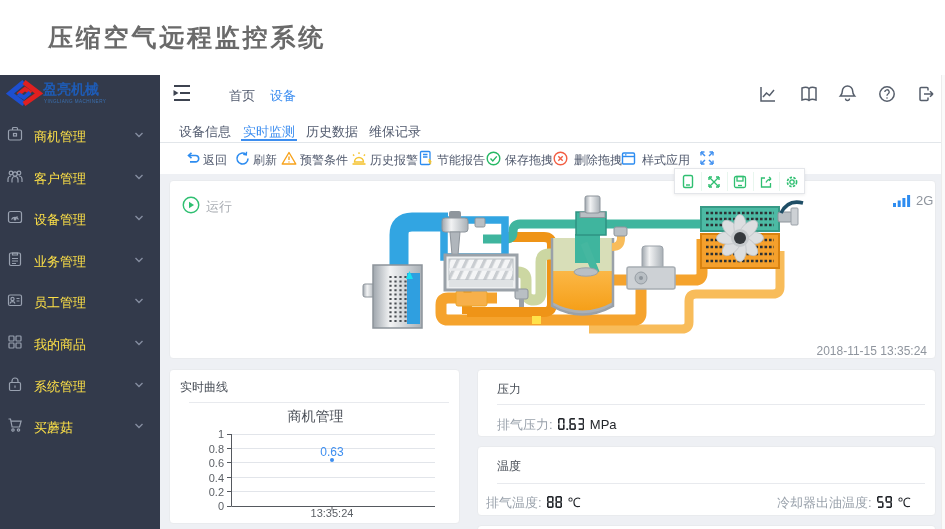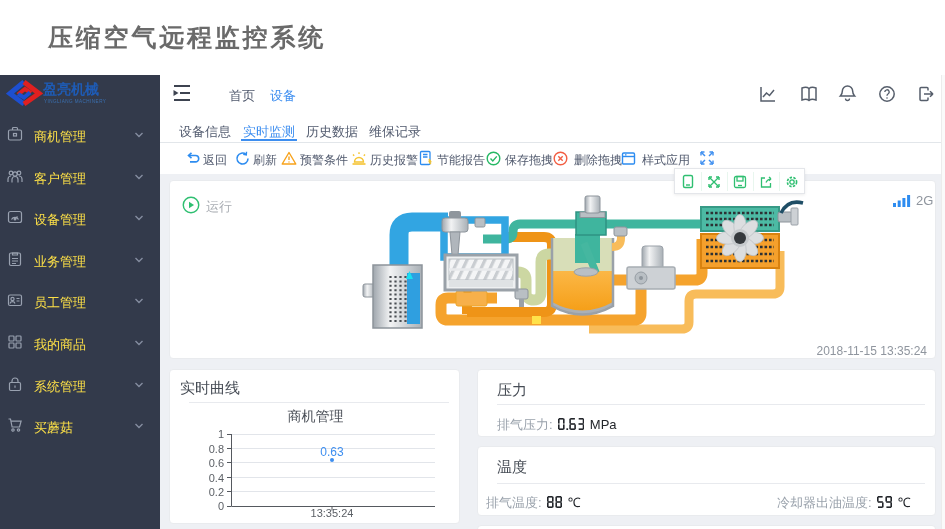--- a/index.html
+++ b/index.html
@@ -16,21 +16,21 @@
 #scrollbar{position:absolute;left:941px;top:75px;width:4px;height:454px;background:#fafafa;border-left:1px solid #ececec}
 #navrow{position:absolute;left:160px;top:75px;width:785px;height:39px;background:#fff}
 #tabrow{position:absolute;left:160px;top:114px;width:785px;height:29px;background:#fff;border-bottom:1px solid #e2e6ea}
 #toolrow{position:absolute;left:160px;top:143px;width:847px;height:31px;background:#fff}
 .card{position:absolute;background:#fff;border:1px solid #e9ebee;border-radius:4px}
 #card-diag{left:169px;top:180px;width:767px;height:179px}
 #card-chart{left:169px;top:369px;width:291px;height:155px}
 #card-press{left:477px;top:369px;width:459px;height:68px}
 #card-temp{left:477px;top:446px;width:459px;height:70px}
 #card-sliver{left:477px;top:525px;width:459px;height:10px;border-radius:4px 4px 0 0}
-.ctitle{position:absolute;left:19px;top:11px;font-size:15px;color:#464c55}
+.ctitle{position:absolute;left:19px;top:11px;font-size:12px;color:#464c55}
 .csep{position:absolute;left:19px;right:10px;height:1px;background:#e8eaee}
 .glabel{color:#99a1ab;font-size:13px}
 .gval{color:#23262b;font-size:13px}
 .tabt{position:absolute;top:9px;font-size:13px;color:#515a6e}
 .toolt{position:absolute;top:9px;font-size:12px;color:#515a6e}
 .seg{display:inline-block;margin:0 2px}
 </style>
 </head>
 <body>
 <div id="stage">

